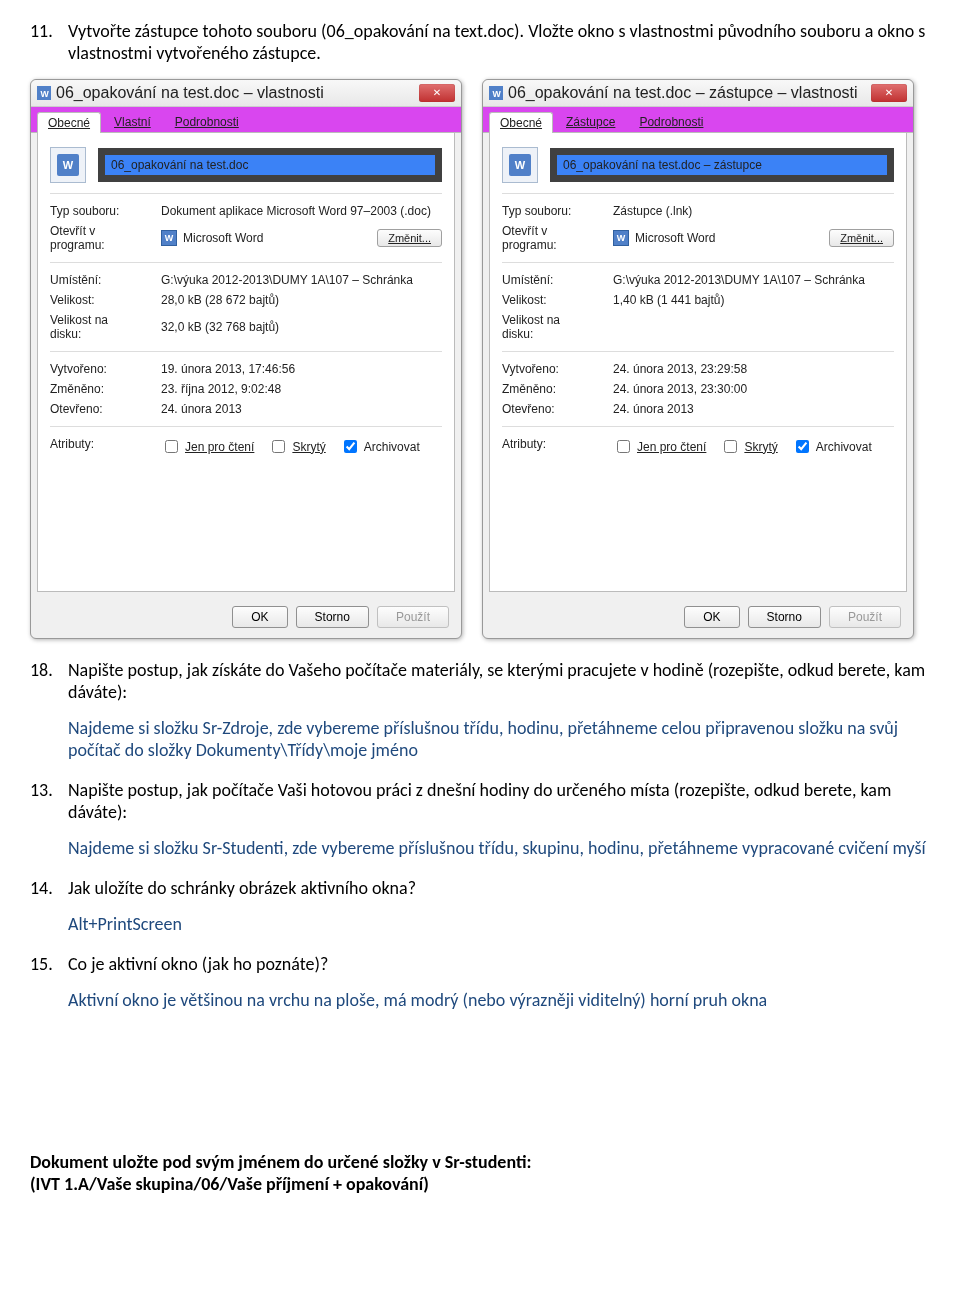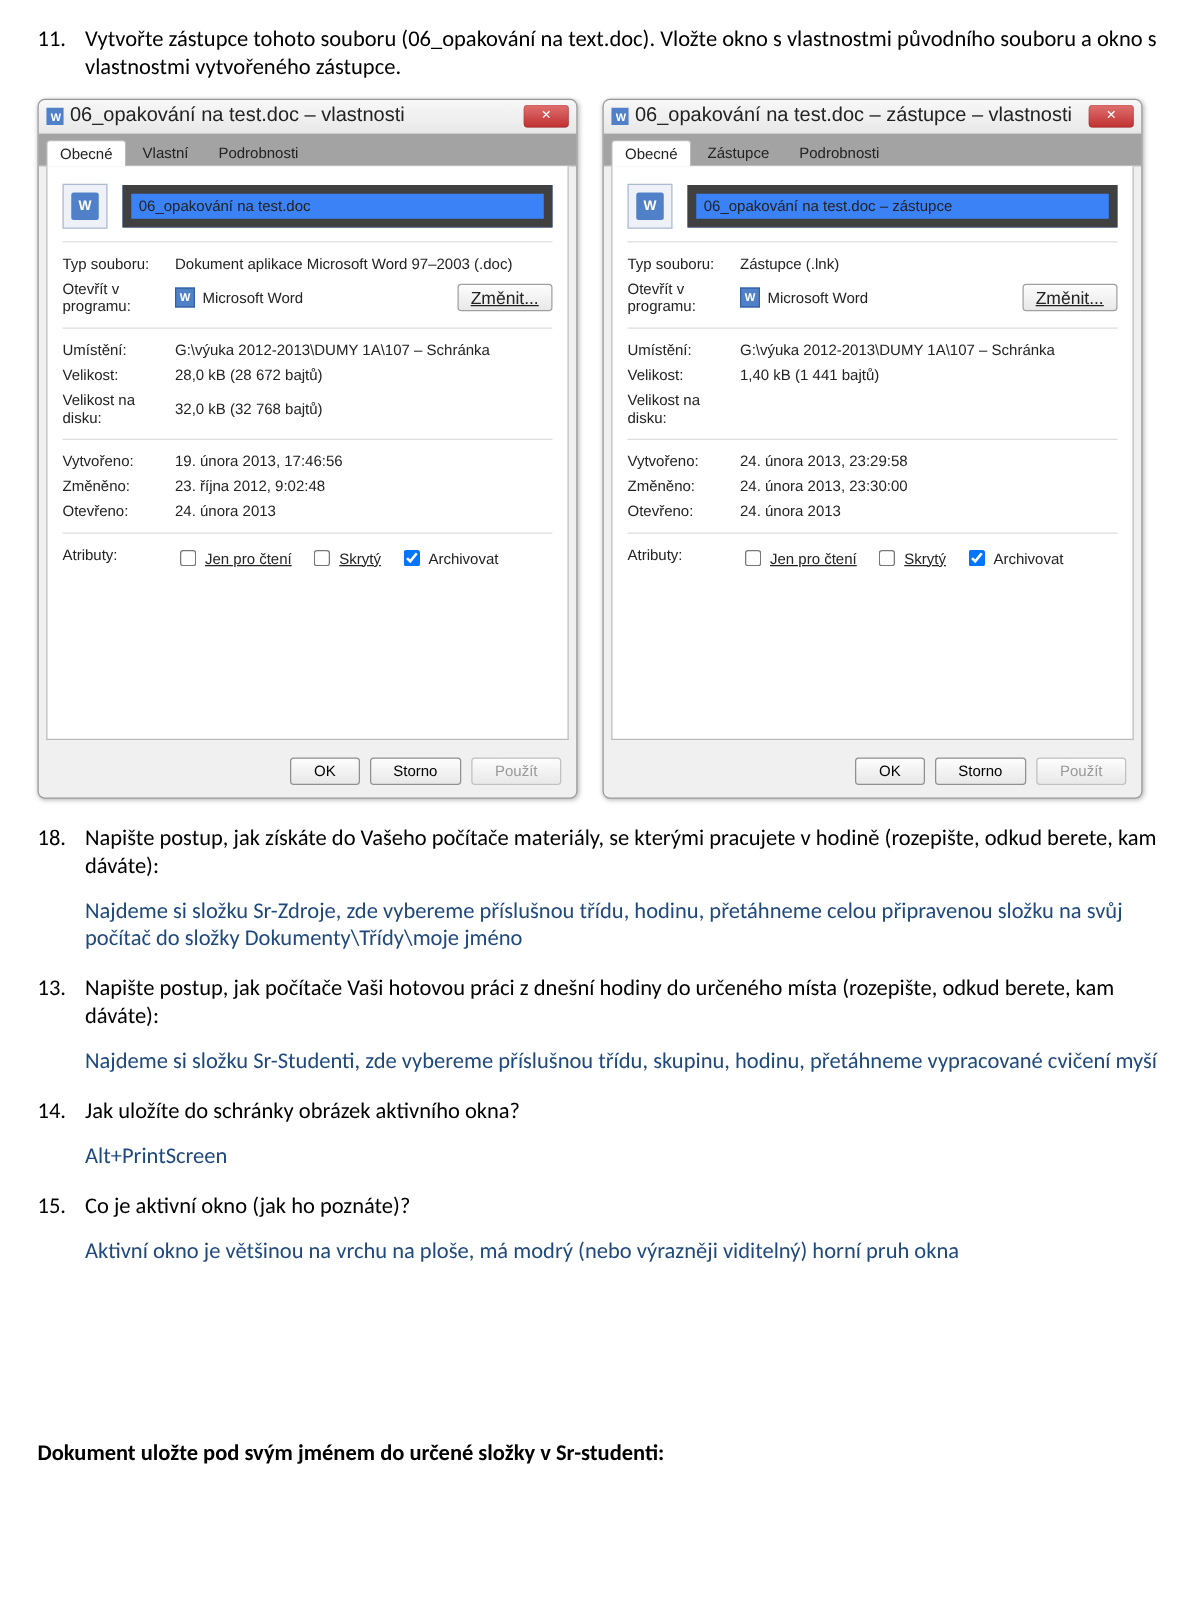--- a/index.html
+++ b/index.html
@@ -66,21 +66,22 @@
     box-shadow: inset 0 0 1px #802020;
     color: #fff;
     font-size: 10px;
     text-align: center;
     line-height: 18px;
   }
   .tabs {
     display: flex;
     border-bottom: 1px solid #bbb;
     padding: 4px 6px 0 6px;
-    background: #a3a3a3;
+    background: #d946ef;
+    text-decoration: underline;
   }
   .tab {
     padding: 3px 10px;
     font-size: 12px;
     border: 1px solid transparent;
     border-bottom: none;
     margin-right: 2px;
   }
   .tab.active {
     background: #fff;
@@ -132,20 +133,21 @@
     font-size: 12px;
   }
   .hr {
     border-top: 1px solid #ddd;
     margin: 10px 0;
   }
   .prop-row {
     display: flex;
     margin: 6px 0;
     font-size: 12px;
+    gap: 21px;
   }
   .prop-label {
     width: 90px;
     color: #222;
   }
   .prop-value {
     flex: 1;
     display: flex;
     align-items: center;
   }
@@ -159,21 +161,21 @@
     text-align: center;
     line-height: 14px;
     border: 1px solid #3060a0;
     margin-right: 6px;
   }
   .small-btn {
     background: linear-gradient(#fdfdfd, #e8e8e8);
     border: 1px solid #a0a0a0;
     border-radius: 3px;
     padding: 2px 10px;
-    font-size: 14px;
+    font-size: 11px;
     margin-left: auto;
     text-decoration: underline;
   }
   .attrib-row {
     display: flex;
     align-items: flex-end;
     gap: 14px;
     font-size: 12px;
   }
   .cb {
@@ -406,13 +408,14 @@
 <div class="answer">Alt+PrintScreen</div>
 
 <div class="list-item">
   <div class="list-num">15.</div>
   <div class="list-text">Co je aktivní okno (jak ho poznáte)?</div>
 </div>
 <div class="answer">Aktivní okno je většinou na vrchu na ploše, má modrý (nebo výrazněji viditelný) horní pruh okna</div>
 
 <div class="foot-note">
   <div>Dokument uložte pod svým jménem do určené složky v Sr-studenti:</div>
+  <div>(IVT 1.A/Vaše skupina/06/Vaše příjmení + opakování)</div>
 </div>
 
 </body></html>

